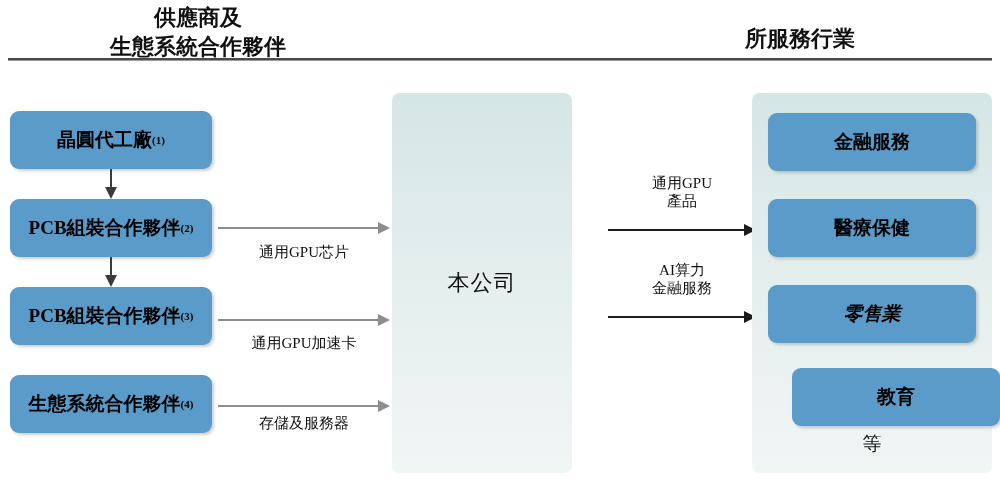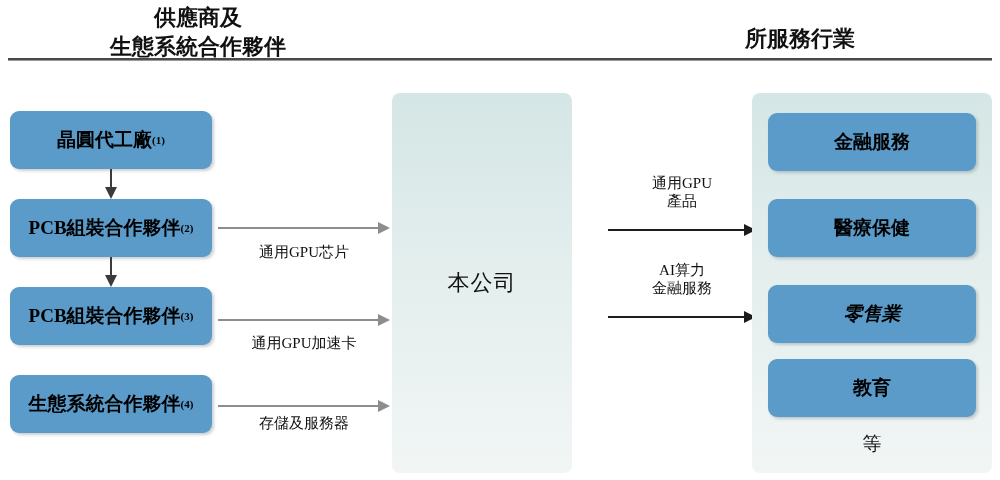--- a/index.html
+++ b/index.html
@@ -183,21 +183,21 @@
 
   .industry-box {
     left: 768px;
     width: 208px;
     height: 58px;
     font-size: 19px;
   }
   #ind-0 { top: 113px; }
   #ind-1 { top: 199px; }
   #ind-2 { top: 285px; font-style: italic; }
-  #ind-3 { top: 359px; }
+  #ind-3 { top: 368px; margin-left: 24px; }
 
   #industry-more {
     position: absolute;
     left: 752px;
     top: 431px;
     width: 240px;
     text-align: center;
     font-size: 19px;
     color: #111111;
   }

